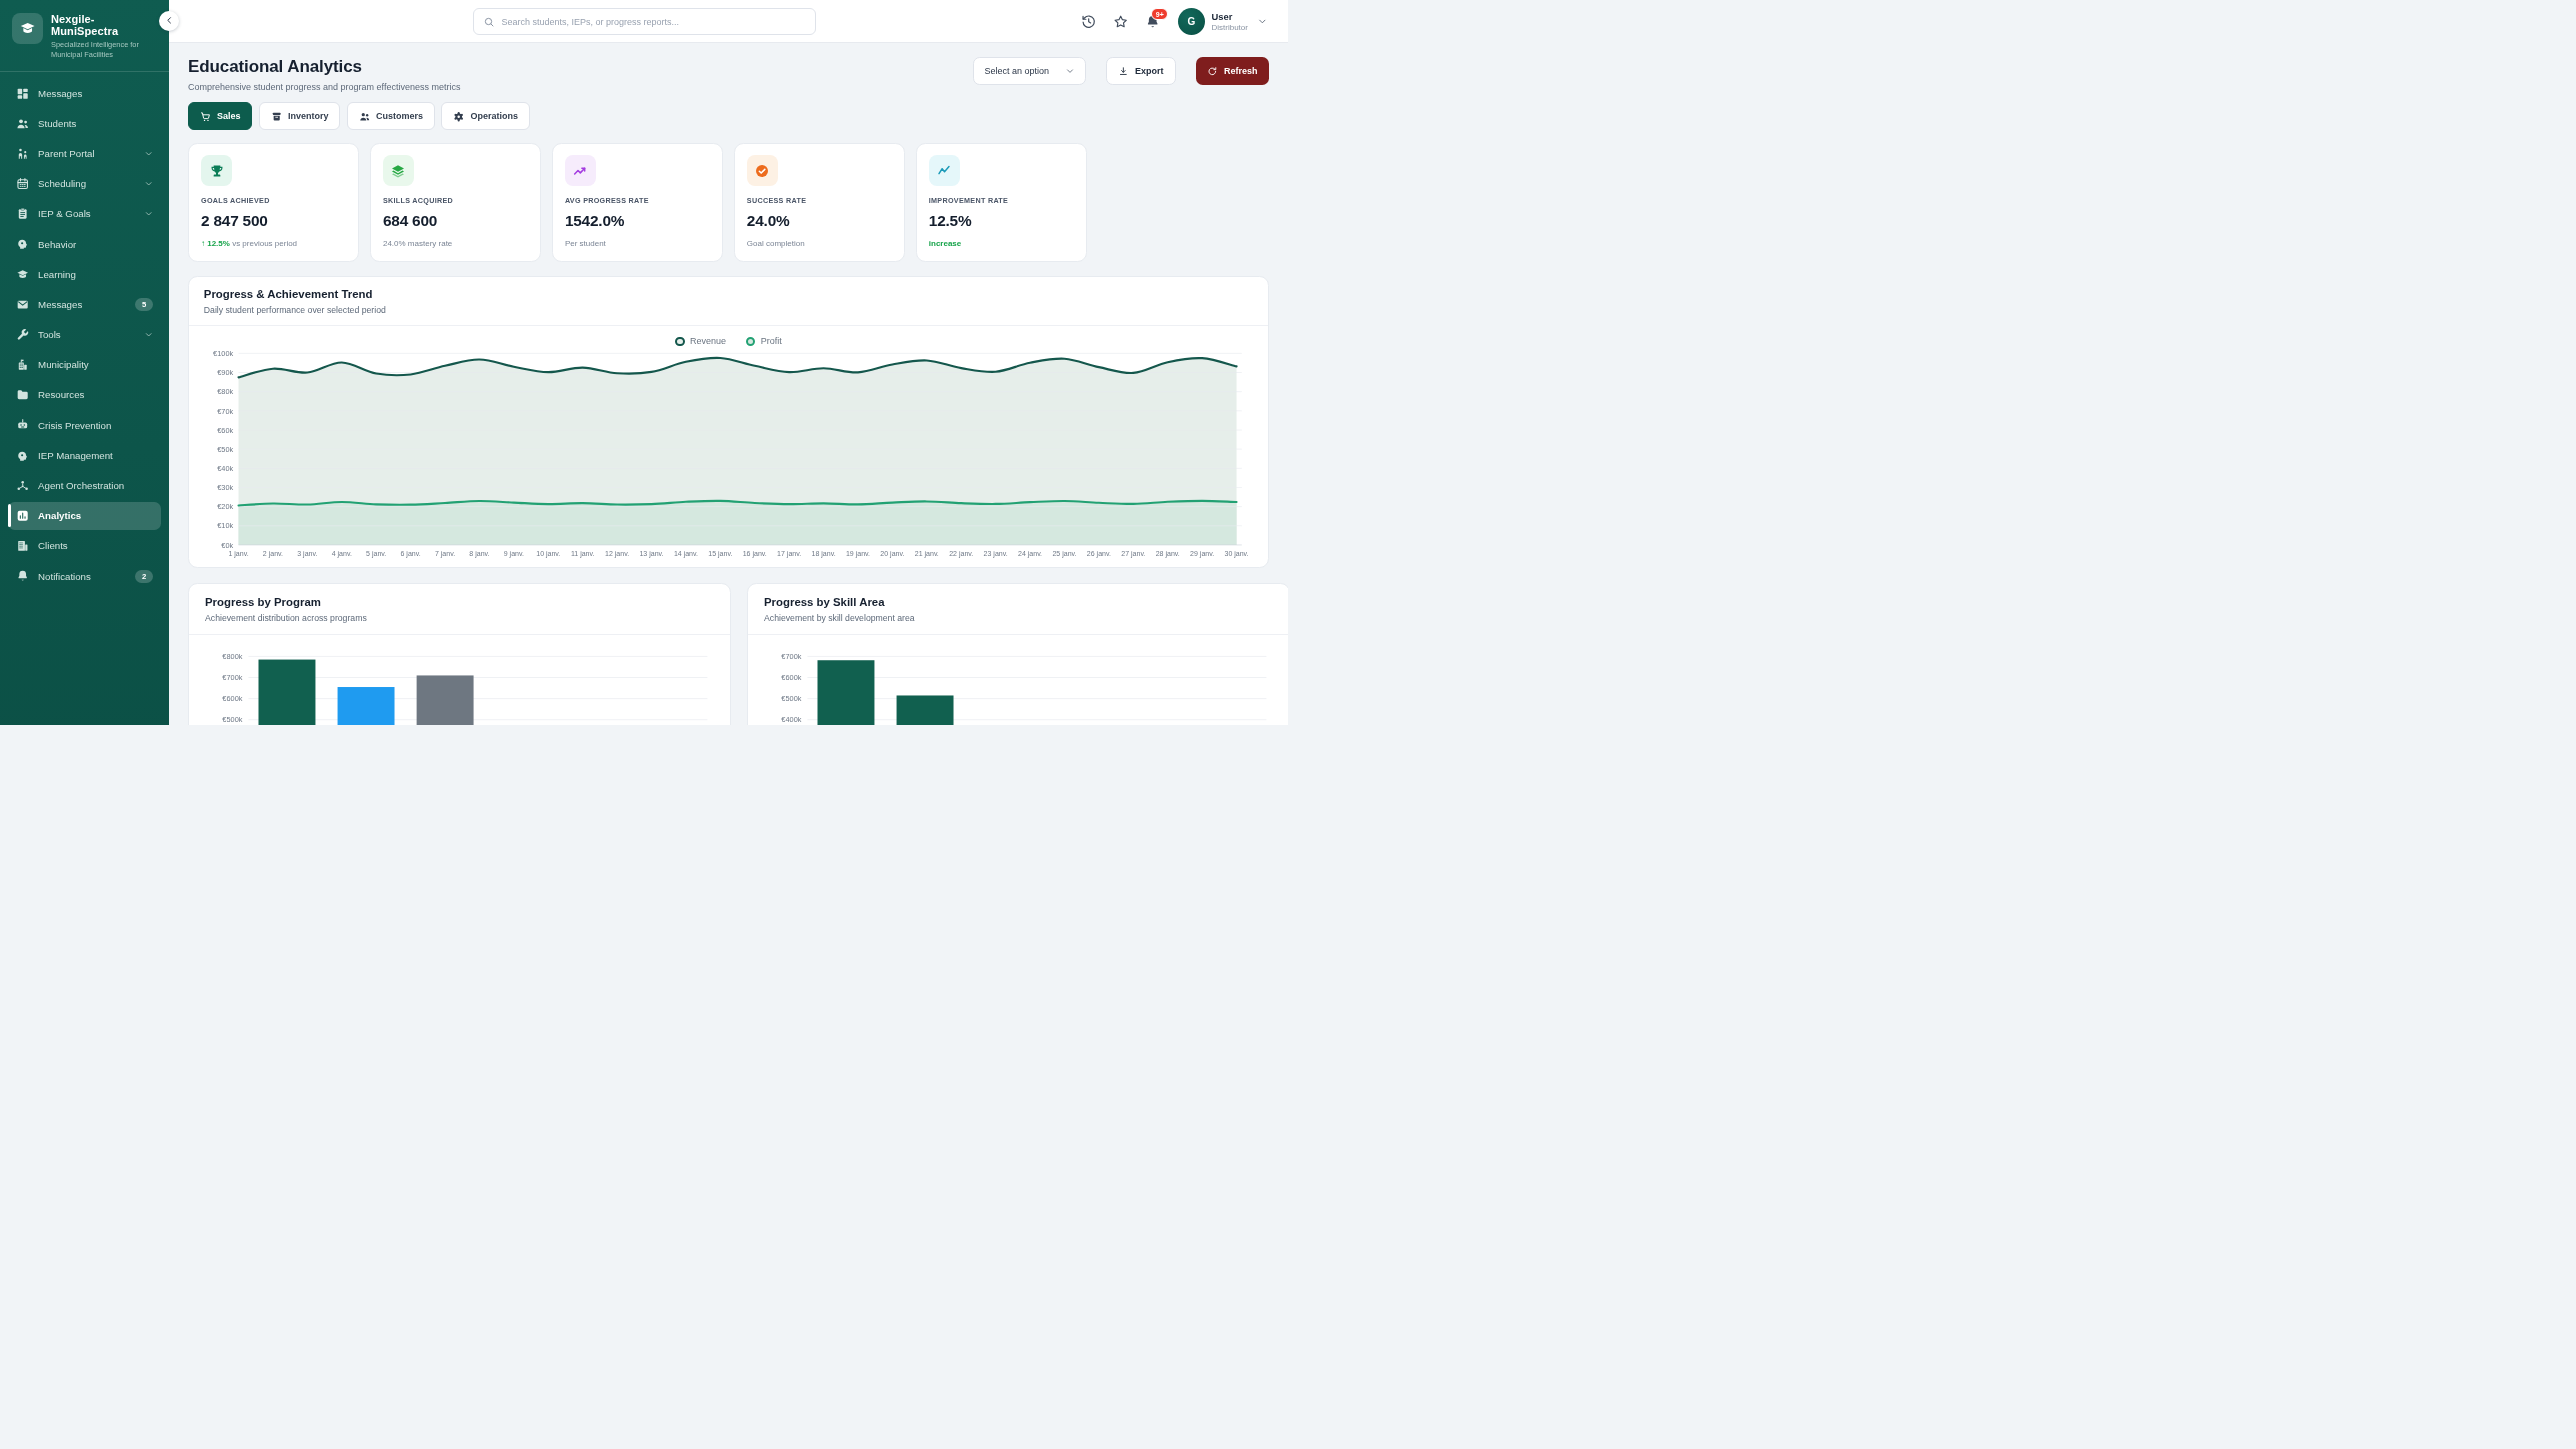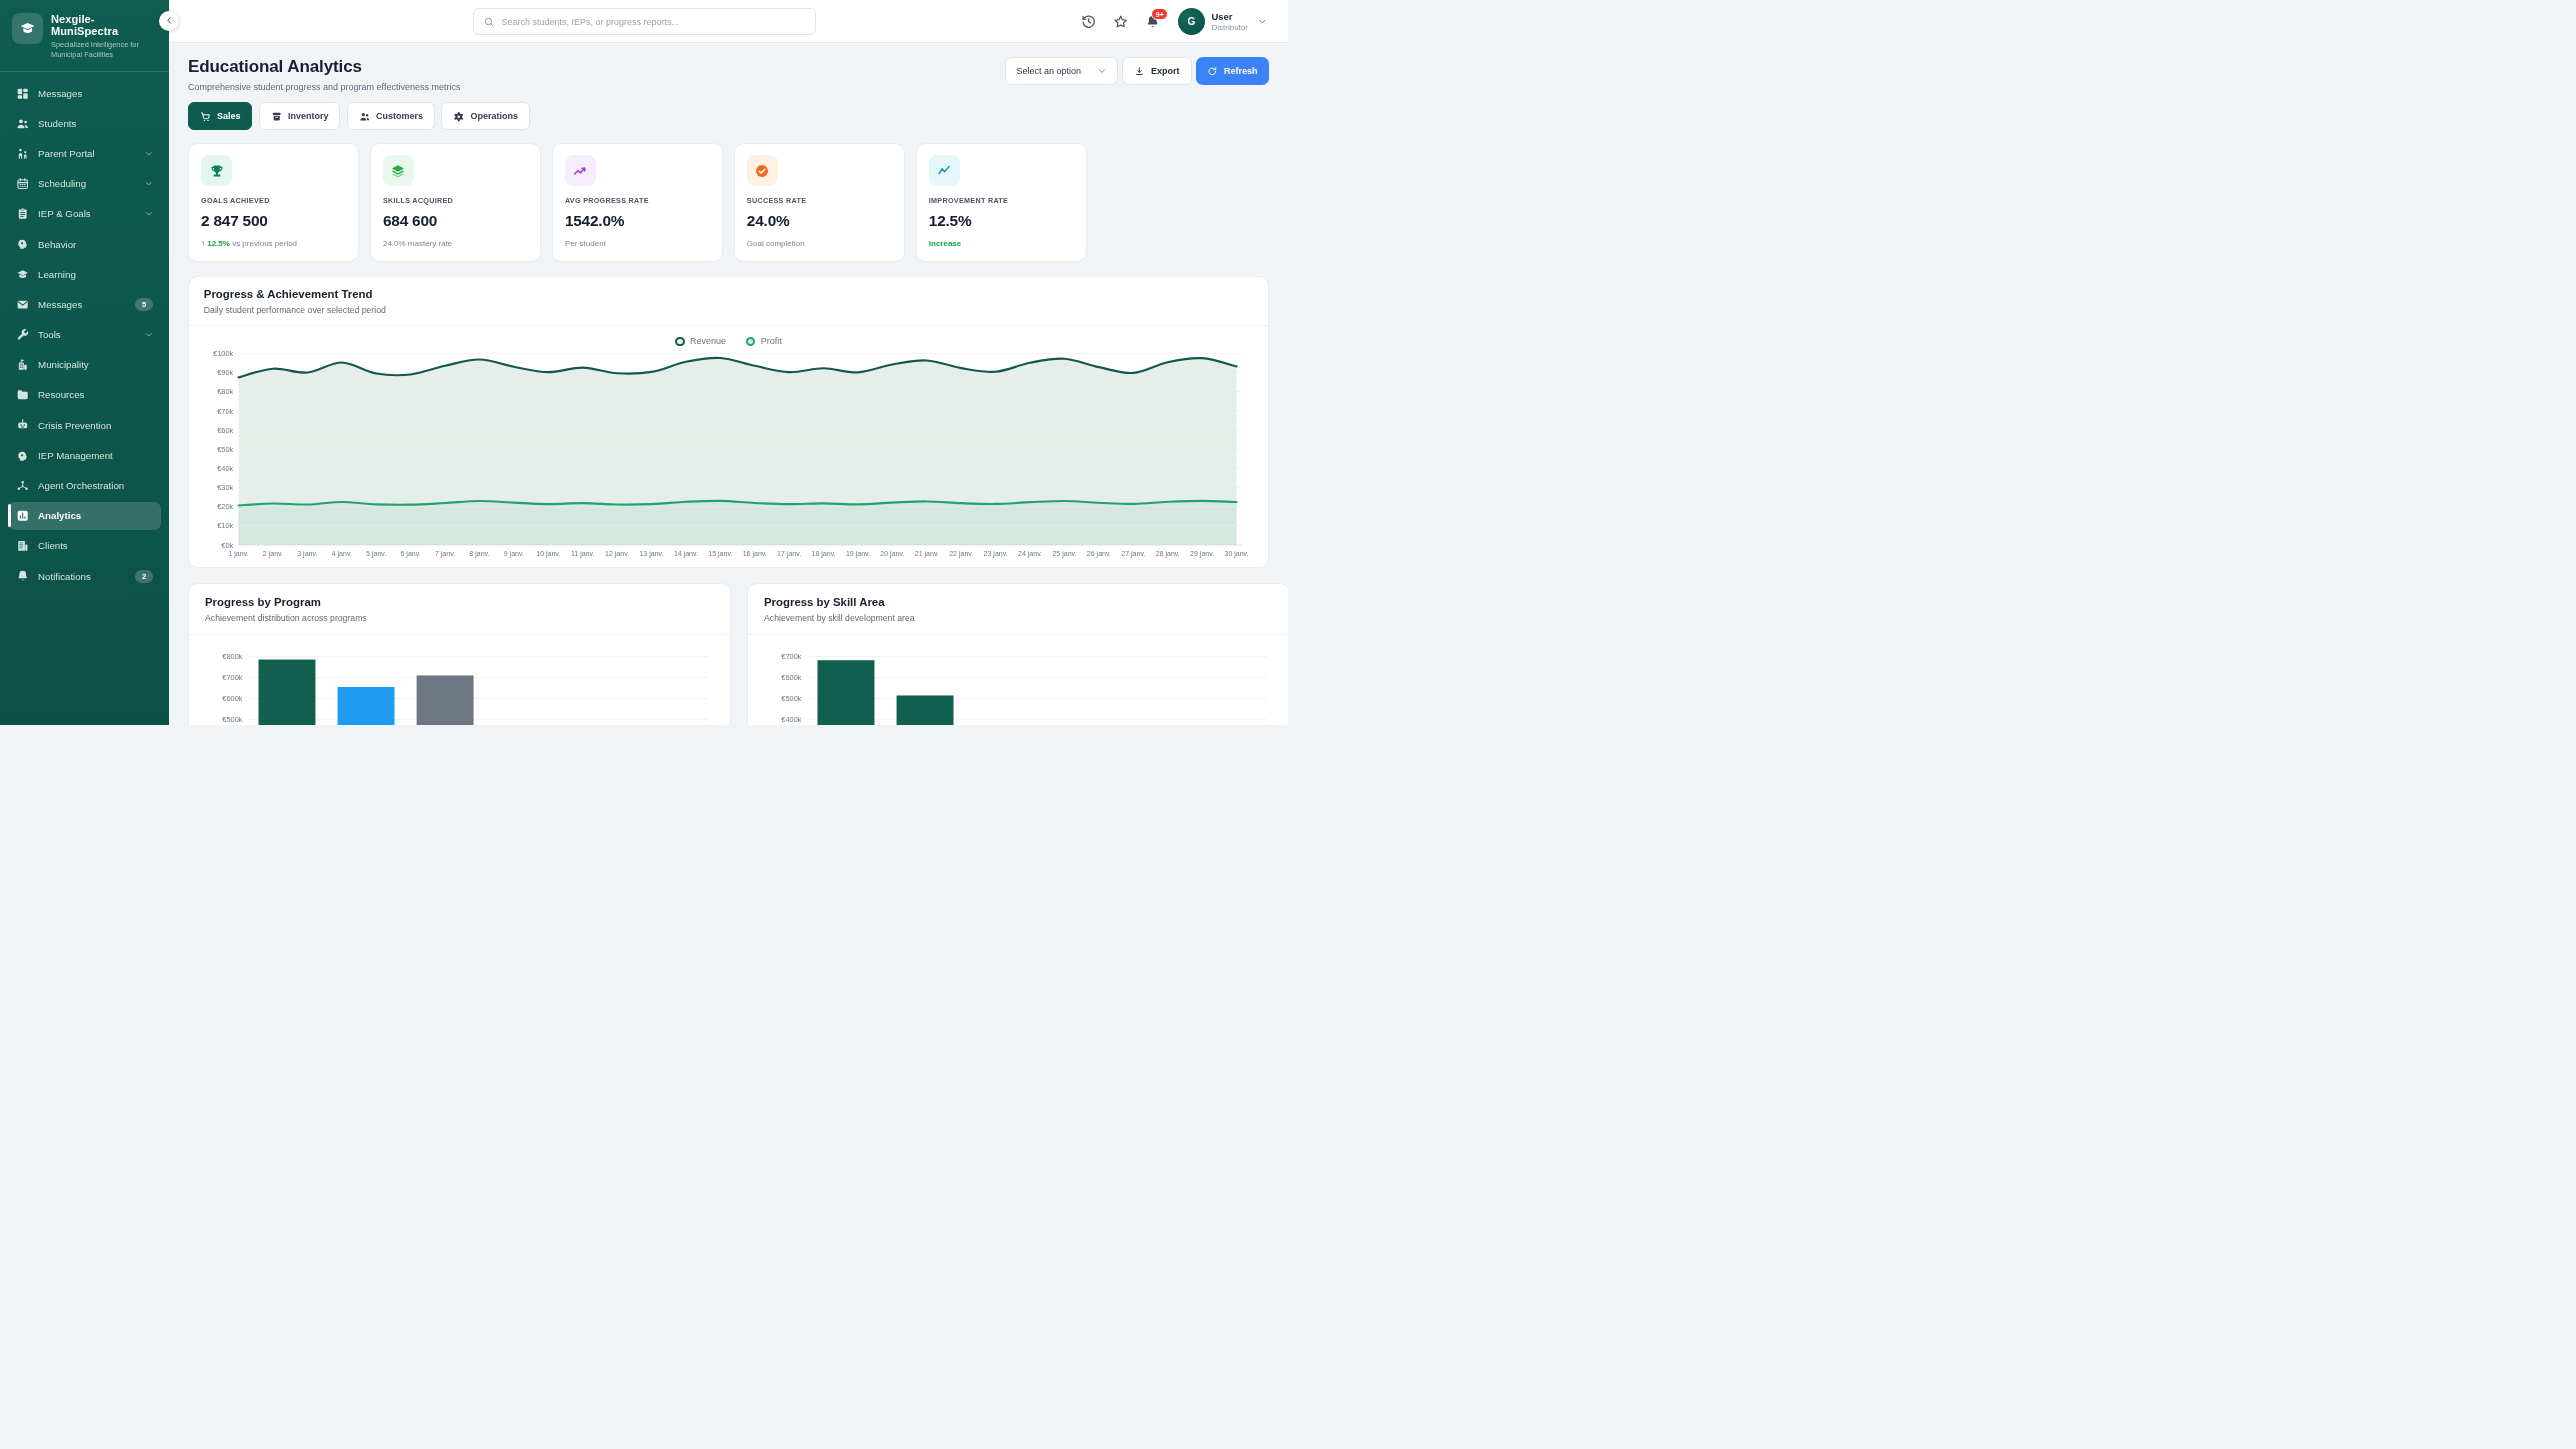--- a/index.html
+++ b/index.html
@@ -48,27 +48,27 @@
   .userbox { display:flex; align-items:center; gap:6.7px; cursor:pointer; }
   .avatar { width:27px; height:27px; border-radius:50%; background:radial-gradient(circle at 35% 30%,#11685a,#0a4f44);
             color:#fff; font-weight:700; font-size:10px; display:flex; align-items:center; justify-content:center; }
   .uname { font-size:9.4px; font-weight:700; color:#1d2838; }
   .urole { font-size:8px; color:#8a94a3; margin-top:0.7px; }
 
   .content { padding:14px 19px 0; }
   .header-row { display:flex; justify-content:space-between; align-items:flex-start; }
   h1 { font-size:17px; font-weight:800; color:#16202f; letter-spacing:-0.1px; }
   .hsub { font-size:9px; color:#5d6979; margin-top:4.7px; }
-  .controls { display:flex; gap:4px; }
+  .controls { display:flex; gap:20px; }
   .select { height:28px; background:#fff; border:0.7px solid #dfe3ea; border-radius:6.7px; padding:0 10px;
             display:flex; align-items:center; gap:16px; font-size:9px; color:#2b3647; cursor:pointer; }
   .btn { height:28px; border-radius:6.7px; padding:0 11.4px; display:flex; align-items:center; gap:6px;
          font-size:9px; font-weight:700; cursor:pointer; }
   .btn-export { background:#fff; border:0.7px solid #dfe3ea; color:#222d3d; }
-  .btn-refresh { background:#3b82f6; color:#fff; border:none; }
+  .btn-refresh { background:#7f1d1d; color:#fff; border:none; }
 
   .tabs { display:flex; gap:6.7px; margin:10.7px 0 12.7px; }
   .tab { height:28px; padding:0 10.7px; border-radius:6px; border:0.7px solid #dfe3ea; background:#fff;
          color:#333e4e; font-size:9px; font-weight:700; display:flex; gap:6px; align-items:center; cursor:pointer; }
   .tab.active { background:#0d5c4d; color:#fff; border-color:#0d5c4d; }
 
   .kpis { display:grid; grid-template-columns:repeat(6,1fr); gap:10.7px; }
   .kpi { background:#fff; border:0.7px solid #e7ebf0; border-radius:9.4px; padding:11.4px 12px 13.4px; }
   .kpi-icon { width:31px; height:31px; border-radius:8px; display:flex; align-items:center;
               justify-content:center; margin-bottom:10px; }

